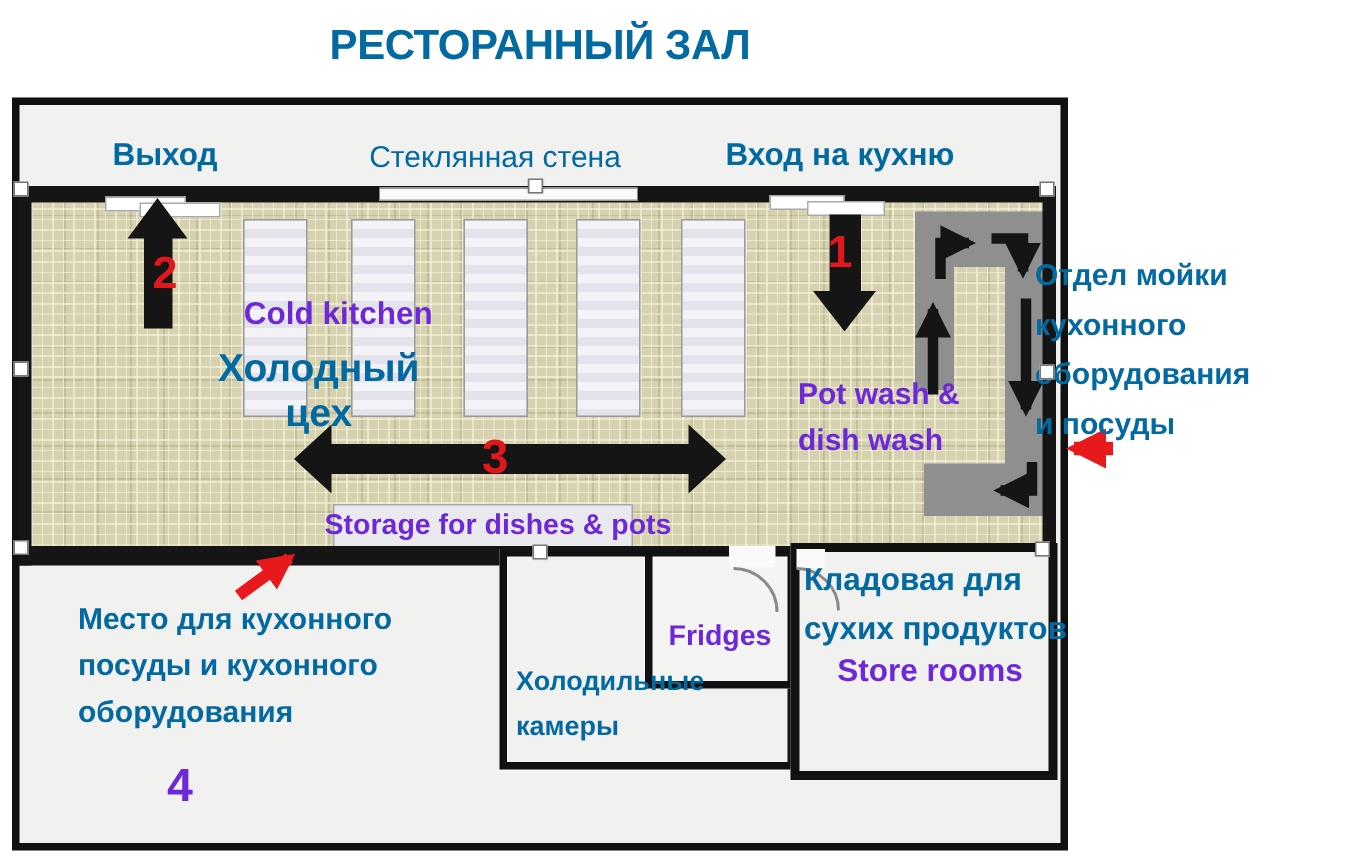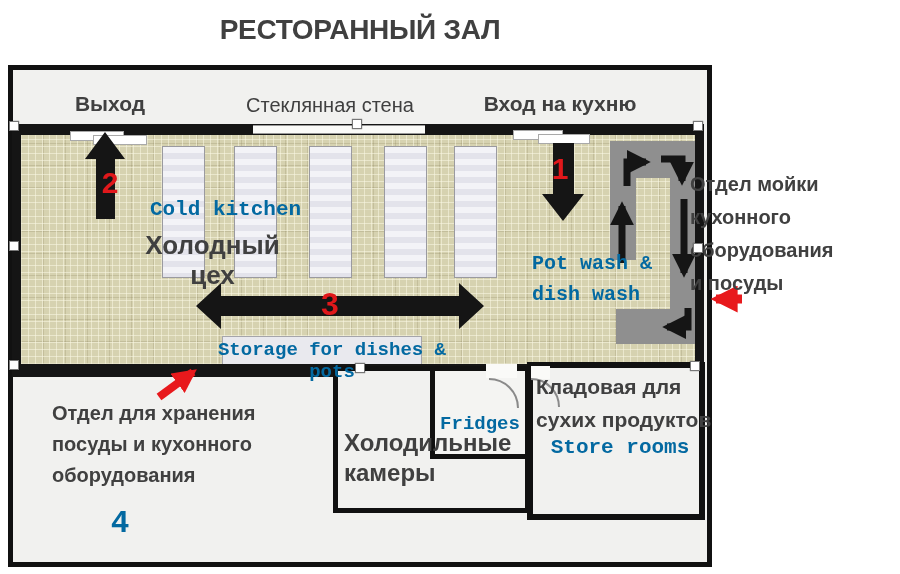--- a/index.html
+++ b/index.html
@@ -1,21 +1,21 @@
 <!DOCTYPE html>
 <html><head>
 <meta charset="utf-8">
 <style>
   html,body{margin:0;padding:0;background:#fff;}
   .stage{position:relative;width:900px;height:574px;background:#fff;overflow:hidden;
          font-family:"Liberation Sans",sans-serif;}
   .abs{position:absolute;}
   .txt{white-space:pre-line;line-height:1.15;}
-  .red{color:#404040;}
-  .blk{color:#0369a1;font-family:Liberation Mono, monospace;}
+  .red{color:#0369a1;}
+  .blk{color:#6d28d9;}
   .b{font-weight:bold;}
   .ctr{text-align:center;}
   
   .frame{left:8px;top:65px;width:704px;height:502px;border:5px solid #111;
          background:#f1f1ef;box-sizing:border-box;}
   
   .tile{background-color:#d6d2b0;
     background-image:
       repeating-linear-gradient(90deg, rgba(250,248,228,.55) 0 1px, transparent 1px 7px),
       repeating-linear-gradient(0deg,  rgba(250,248,228,.55) 0 1px, transparent 1px 7px),
@@ -115,24 +115,24 @@
   <div class="abs ctr b blk txt" style="left:192px;top:340px;width:280px;font-size:19px;">Storage for dishes &amp; pots</div>
   <div class="abs b blk txt" style="left:532px;top:248px;font-size:20px;line-height:31px;">Pot wash &amp;
 dish wash</div>
   <div class="abs ctr b blk txt" style="left:432px;top:414px;width:96px;font-size:19px;">Fridges</div>
   <div class="abs ctr b blk txt" style="left:545px;top:436px;width:150px;font-size:21px;">Store rooms</div>
 
   <div class="abs b red txt" style="left:690px;top:168px;font-size:20px;line-height:33px;">Отдел мойки
 кухонного
 оборудования
 и посуды</div>
-  <div class="abs b red txt" style="left:52px;top:398px;font-size:20px;line-height:31px;">Отдел для хранения
+  <div class="abs b red txt" style="left:52px;top:398px;font-size:20px;line-height:31px;">Место для кухонного
 посуды и кухонного
 оборудования</div>
-  <div class="abs b red txt" style="left:344px;top:428px;font-size:24px;line-height:30px;">Холодильные
+  <div class="abs b red txt" style="left:344px;top:439px;font-size:18px;line-height:30px;">Холодильные
 камеры</div>
   <div class="abs b red txt" style="left:536px;top:370px;font-size:21px;line-height:33px;">Кладовая для
 сухих продуктов</div>
 
   <div class="abs ctr num txt" style="left:540px;top:152px;width:40px;font-size:30px;">1</div>
   <div class="abs ctr num txt" style="left:90px;top:166px;width:40px;font-size:30px;">2</div>
   <div class="abs ctr num txt" style="left:305px;top:286px;width:50px;font-size:32px;">3</div>
   <div class="abs ctr b blk txt" style="left:100px;top:506px;width:40px;font-size:31px;">4</div>
 
   <div class="abs handle" style="left:9px;top:121px;"></div>

